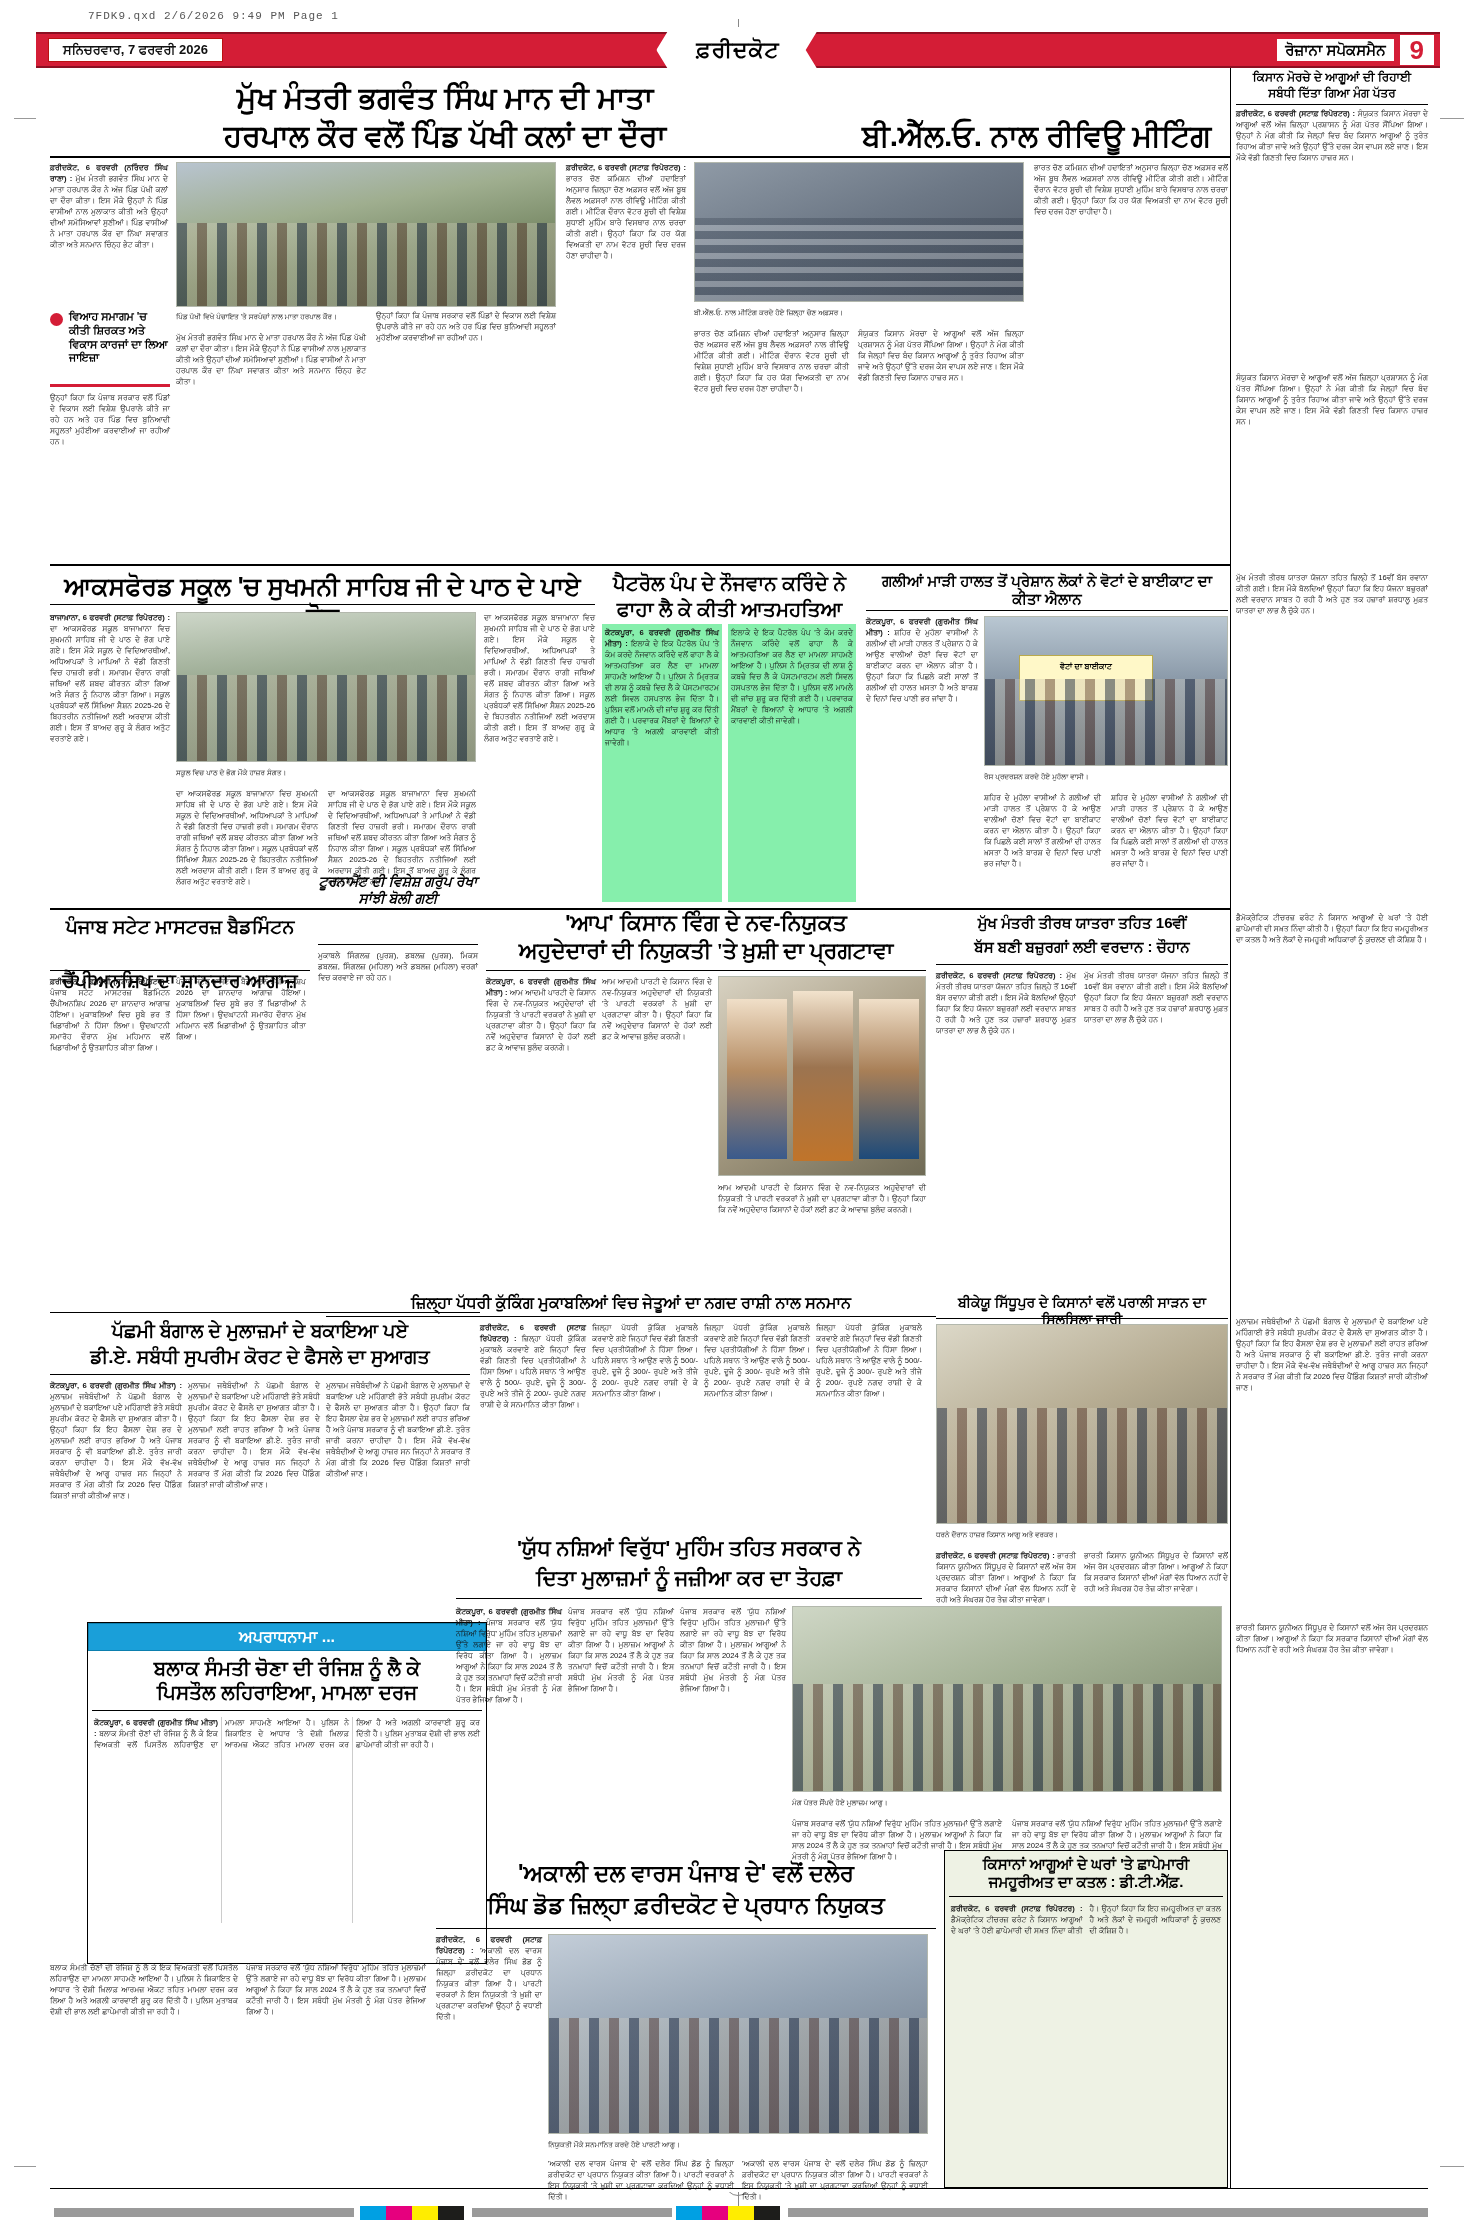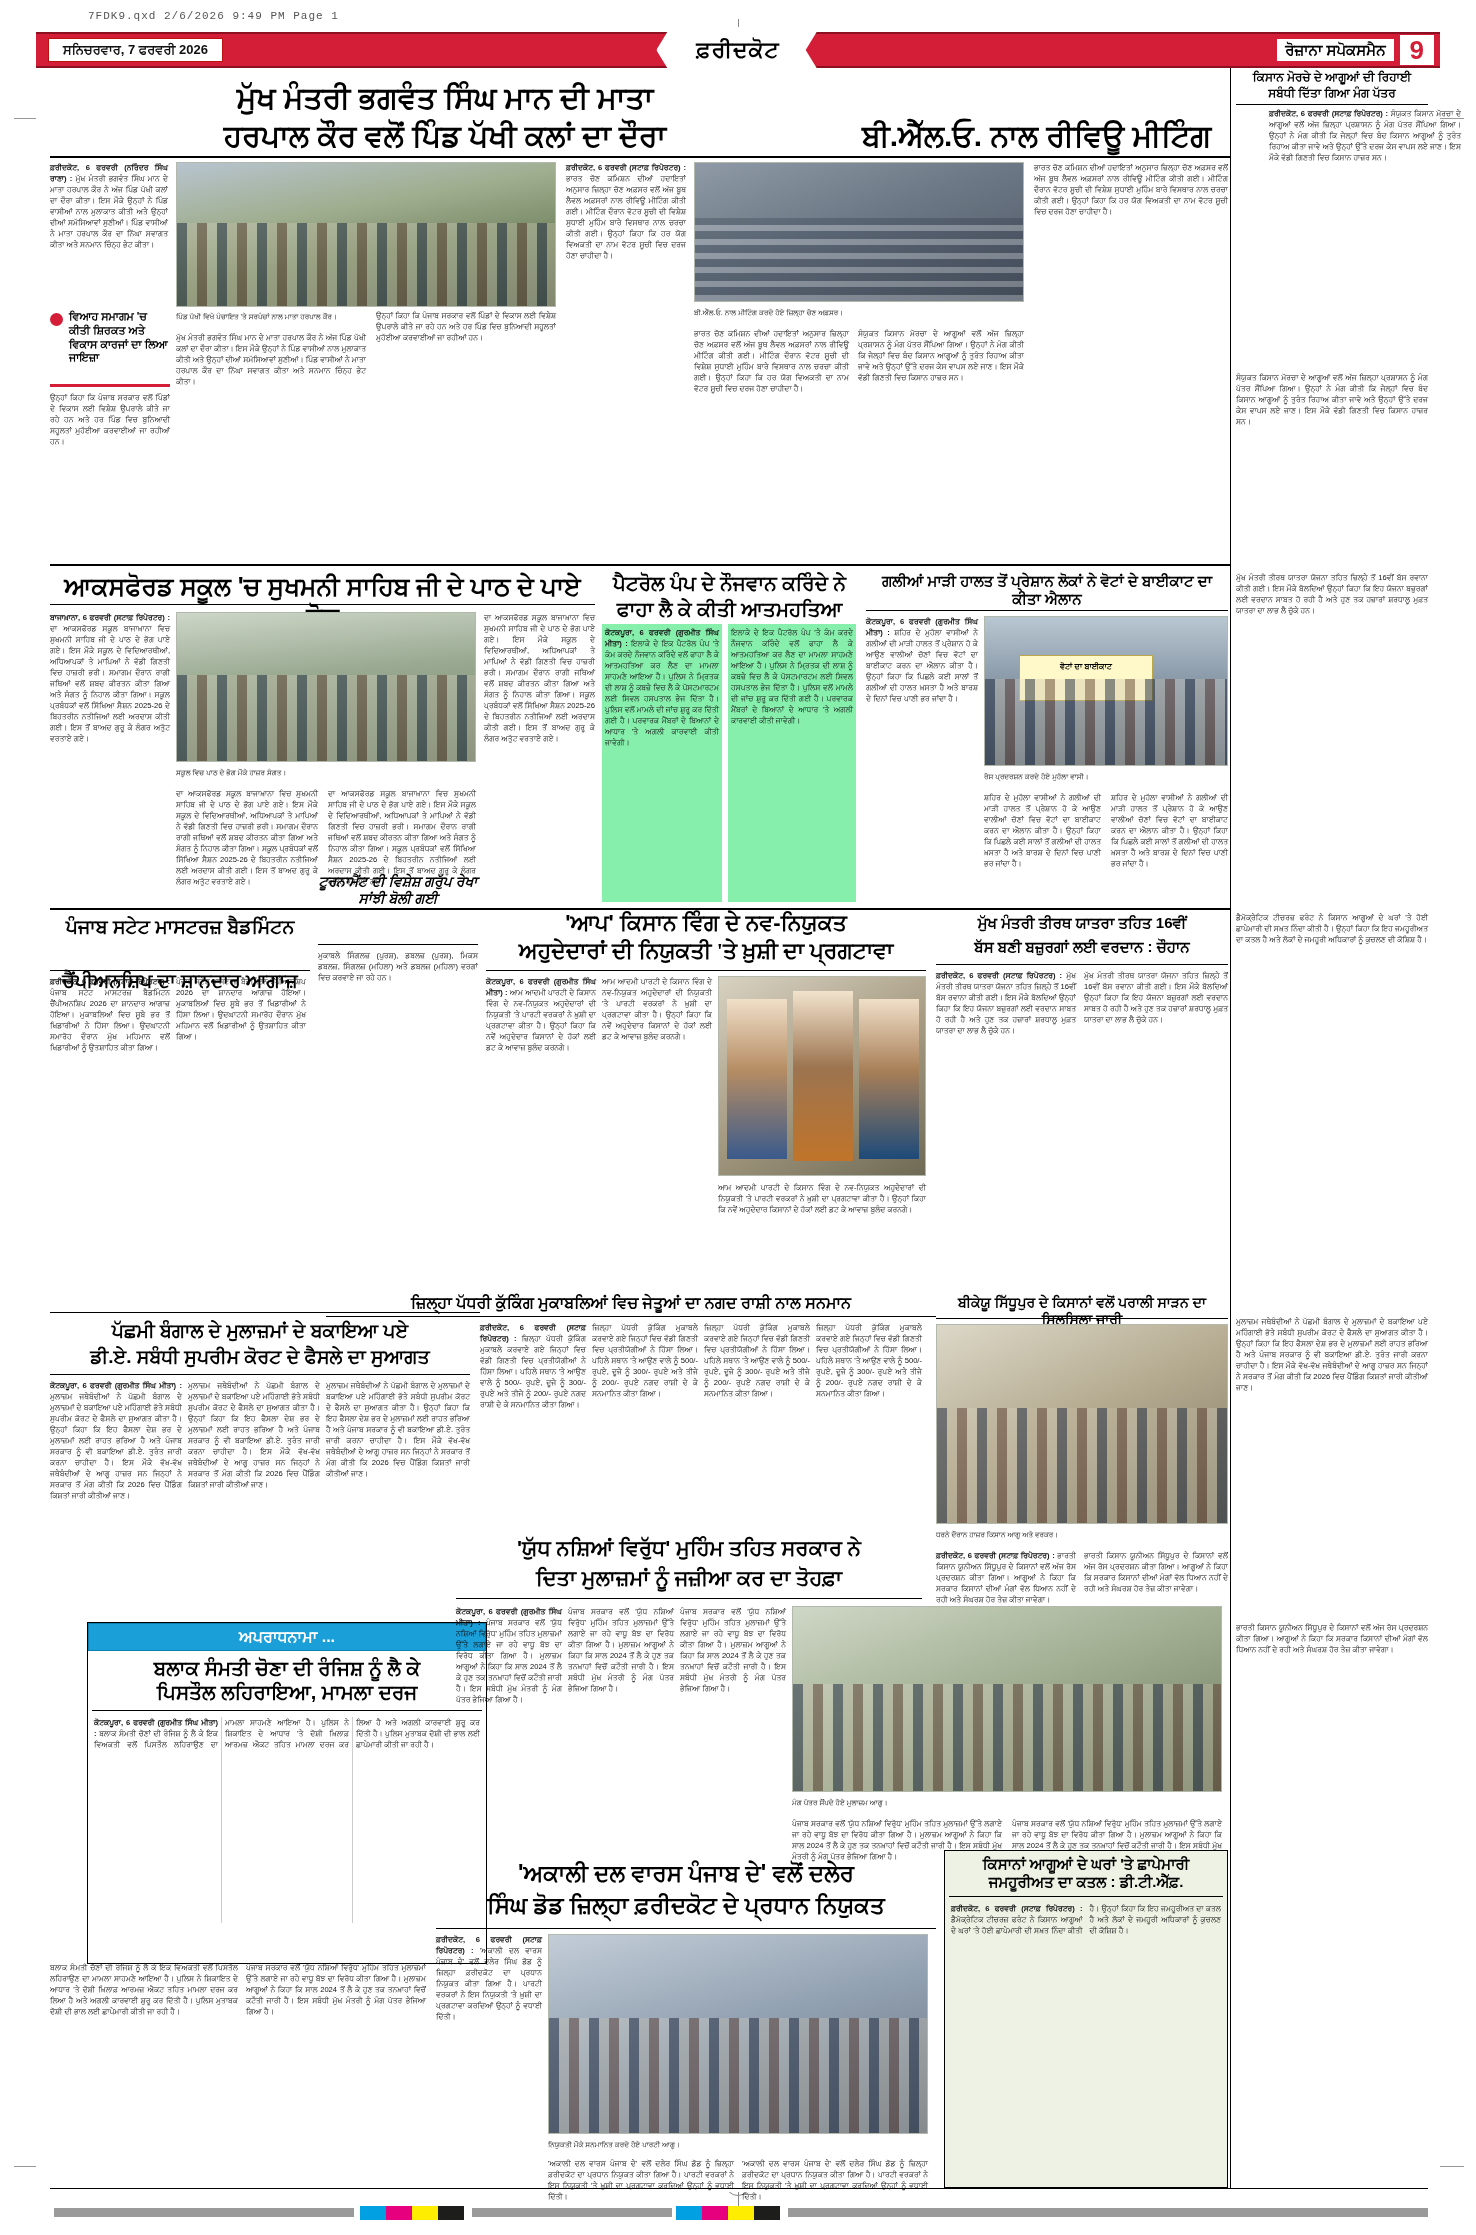--- a/index.html
+++ b/index.html
@@ -154,21 +154,21 @@
   <div class="abs hl hl-xl" style="left:14px; top:48px; width:790px;">ਮੁੱਖ ਮੰਤਰੀ ਭਗਵੰਤ ਸਿੰਘ ਮਾਨ ਦੀ ਮਾਤਾ</div>
   <div class="abs hl hl-xl" style="left:14px; top:86px; width:790px;">ਹਰਪਾਲ ਕੌਰ ਵਲੋਂ ਪਿੰਡ ਪੱਖੀ ਕਲਾਂ ਦਾ ਦੌਰਾ</div>
 
   <div class="abs hl hl-xl" style="left:808px; top:86px; width:385px;">ਬੀ.ਐੱਲ.ਓ. ਨਾਲ ਰੀਵਿਊ ਮੀਟਿੰਗ</div>
 
   <div class="abs hr2" style="left:14px; top:124px; width:1180px;"></div>
 
   <div class="abs hl hl-sm" style="left:1200px; top:38px; width:192px; font-size:12px;">ਕਿਸਾਨ ਮੋਰਚੇ ਦੇ ਆਗੂਆਂ ਦੀ ਰਿਹਾਈ</div>
   <div class="abs hl hl-sm" style="left:1200px; top:54px; width:192px; font-size:12px;">ਸਬੰਧੀ ਦਿੱਤਾ ਗਿਆ ਮੰਗ ਪੱਤਰ</div>
   <div class="abs hr" style="left:1200px; top:72px; width:192px;"></div>
-  <div class="abs col-text" style="left:1200px; top:76px; width:192px; height:260px;margin-left:33px;">
+  <div class="abs col-text" style="left:1200px; top:76px; width:192px; height:260px;">
     <span class="dateline">ਫ਼ਰੀਦਕੋਟ, 6 ਫਰਵਰੀ (ਸਟਾਫ਼ ਰਿਪੋਰਟਰ) :</span>
     <span>ਸੰਯੁਕਤ ਕਿਸਾਨ ਮੋਰਚਾ ਦੇ ਆਗੂਆਂ ਵਲੋਂ ਅੱਜ ਜ਼ਿਲ੍ਹਾ ਪ੍ਰਸ਼ਾਸਨ ਨੂੰ ਮੰਗ ਪੱਤਰ ਸੌਂਪਿਆ ਗਿਆ। ਉਨ੍ਹਾਂ ਨੇ ਮੰਗ ਕੀਤੀ ਕਿ ਜੇਲ੍ਹਾਂ ਵਿਚ ਬੰਦ ਕਿਸਾਨ ਆਗੂਆਂ ਨੂੰ ਤੁਰੰਤ ਰਿਹਾਅ ਕੀਤਾ ਜਾਵੇ ਅਤੇ ਉਨ੍ਹਾਂ ਉੱਤੇ ਦਰਜ ਕੇਸ ਵਾਪਸ ਲਏ ਜਾਣ। ਇਸ ਮੌਕੇ ਵੱਡੀ ਗਿਣਤੀ ਵਿਚ ਕਿਸਾਨ ਹਾਜ਼ਰ ਸਨ।</span>
   </div>
 
   <div class="abs col-text" style="left:14px; top:130px; width:118px; height:140px;">
     <span class="dateline">ਫ਼ਰੀਦਕੋਟ, 6 ਫਰਵਰੀ (ਨਰਿੰਦਰ ਸਿੰਘ ਰਾਣਾ) :</span>
     <span>ਮੁੱਖ ਮੰਤਰੀ ਭਗਵੰਤ ਸਿੰਘ ਮਾਨ ਦੇ ਮਾਤਾ ਹਰਪਾਲ ਕੌਰ ਨੇ ਅੱਜ ਪਿੰਡ ਪੱਖੀ ਕਲਾਂ ਦਾ ਦੌਰਾ ਕੀਤਾ। ਇਸ ਮੌਕੇ ਉਨ੍ਹਾਂ ਨੇ ਪਿੰਡ ਵਾਸੀਆਂ ਨਾਲ ਮੁਲਾਕਾਤ ਕੀਤੀ ਅਤੇ ਉਨ੍ਹਾਂ ਦੀਆਂ ਸਮੱਸਿਆਵਾਂ ਸੁਣੀਆਂ। ਪਿੰਡ ਵਾਸੀਆਂ ਨੇ ਮਾਤਾ ਹਰਪਾਲ ਕੌਰ ਦਾ ਨਿੱਘਾ ਸਵਾਗਤ ਕੀਤਾ ਅਤੇ ਸਨਮਾਨ ਚਿੰਨ੍ਹ ਭੇਟ ਕੀਤਾ।</span>
   </div>
 
   <div class="abs photo p1 photo-people" style="left:140px; top:130px; width:380px; height:145px;"></div>

